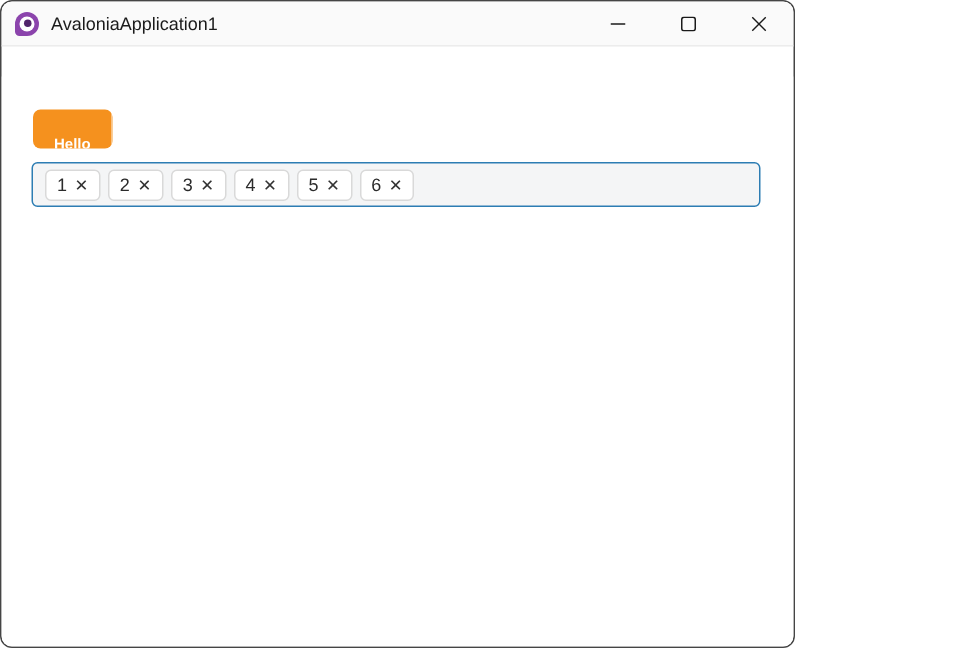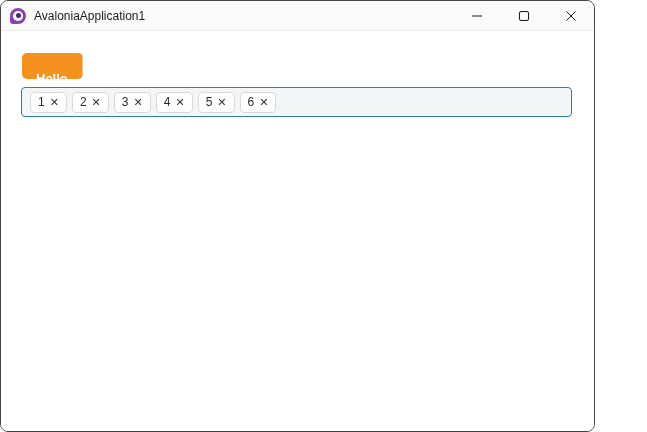--- a/index.html
+++ b/index.html
@@ -1,38 +1,38 @@
 <!DOCTYPE html>
 <html style="--accent: #F5911E; --focus-border: #2D7DB3; --window-border: #454545; --titlebar-bg: #FAFAFA; --chipsbox-bg: #F4F5F6; --chip-border: #D9D9D9; --text: #1B1B1B; --logo-purple: #8B44AC; --logo-dark: #51246B;"><head>
 <meta charset="utf-8">
 <style>
   html,body{margin:0;padding:0;background:#fff;width:647px;height:432px;overflow:hidden;
     font-family:"Liberation Sans","DejaVu Sans",sans-serif;}
   *{box-sizing:border-box;}
-  .window{width:595px;height:432px;border:1px solid var(--window-border,#454545);
-    border-radius:8px;background:#fff;overflow:hidden;display:flex;flex-direction:column;}
+  .window{width:530px;height:432px;border:1px solid var(--window-border,#454545);
+    border-radius:8px;background:#fff;overflow:hidden;display:flex;flex-direction:column;gap:20px;}
   
   .titlebar{height:30px;flex:0 0 30px;background:var(--titlebar-bg,#FAFAFA);
     border-bottom:1px solid #ECECEC;display:flex;align-items:center;}
   .logo{width:16px;height:16px;background:var(--logo-purple,#8B44AC);
     border-radius:8px 8px 8px 3px;display:inline-flex;align-items:center;justify-content:center;
     margin:0 8px 0 9px;flex:0 0 auto;}
   .logo-ring{width:10px;height:10px;border-radius:50%;background:#fff;
     display:flex;align-items:center;justify-content:center;}
   .logo-dot{width:5px;height:5px;border-radius:50%;background:var(--logo-dark,#51246B);}
   .title{font-size:12px;color:var(--text,#1B1B1B);white-space:nowrap;}
   .win-controls{margin-left:auto;display:flex;height:100%;}
   .win-btn{width:47px;height:100%;border:none;background:transparent;padding:0;
     display:flex;align-items:center;justify-content:center;cursor:default;}
   .win-btn svg{display:block;}
   
   .content{flex:1;background:#fff;position:relative;}
   .tab-strip{display:inline-flex;align-items:stretch;height:26px;margin:22px 0 0 21px;
     background:var(--accent,#F5911E);border-radius:5px;overflow:hidden;}
-  .tab-btn{border:none;background:transparent;color:#fff;font-weight:bold;font-size:13px;
+  .tab-btn{border:none;background:transparent;color:#fff;font-weight:bold;font-size:10px;
     padding:18px 14px;font-family:"Liberation Sans","DejaVu Sans",sans-serif;cursor:default;}
   .tab-divider{width:1px;background:rgba(255,255,255,0.45);margin:1px 0;}
   .chips-box{display:flex;align-items:center;gap:5px;height:30px;margin:4px 22px 0 20px;
     padding:0 8px;border:1.5px solid var(--focus-border,#2D7DB3);border-radius:4px;
     background:var(--chipsbox-bg,#F4F5F6);}
   .chip{display:inline-flex;align-items:center;gap:5px;height:21px;padding:0 7px;
     background:#fff;border:1px solid var(--chip-border,#D9D9D9);border-radius:4px;
     font-size:12px;color:#2B2B2B;}
   .chip-close{border:none;background:none;padding:0;margin:0;line-height:1;
     font-family:"DejaVu Sans",sans-serif;font-size:11px;font-weight:bold;color:#333;cursor:default;}

